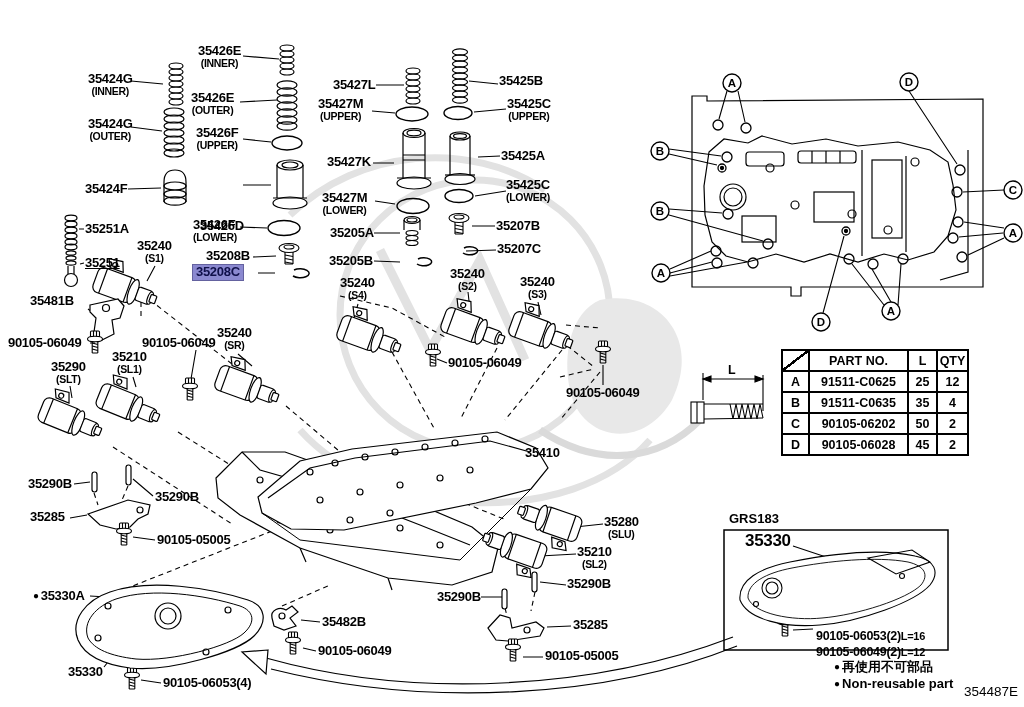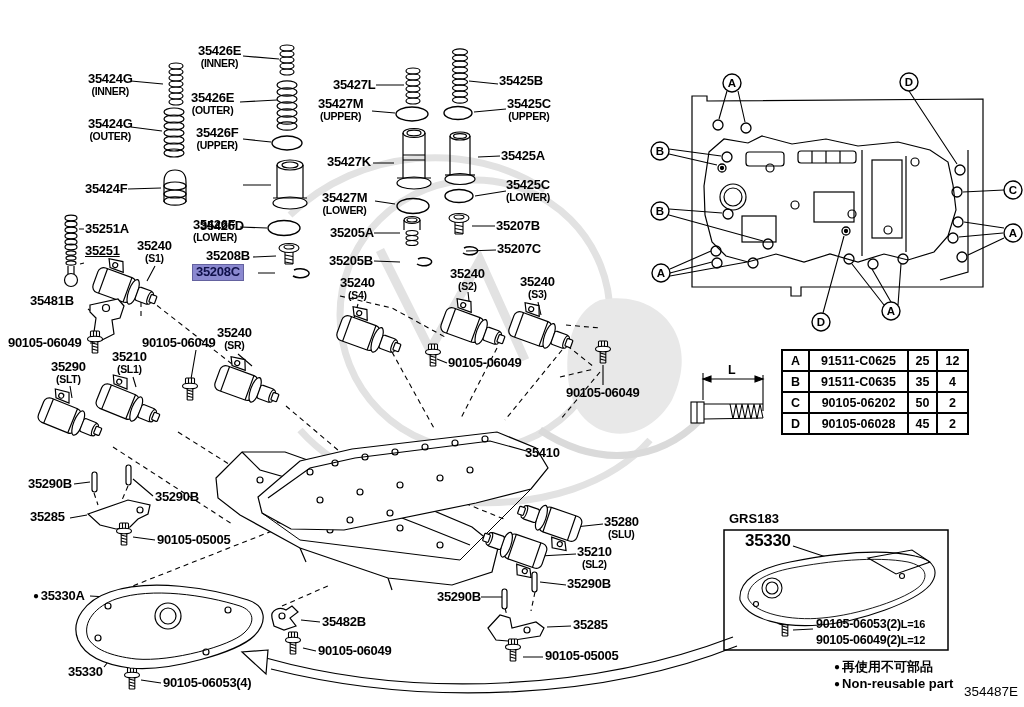--- a/index.html
+++ b/index.html
@@ -14,21 +14,21 @@
   .title{position:absolute;left:651px;top:36px;font:bold 14.5px "Liberation Sans",sans-serif;
          letter-spacing:2.2px;border-bottom:2px solid #000;padding-bottom:2px;z-index:3;}
   .big{font-size:17px;}
   .btable{position:absolute;left:781px;top:349px;border-collapse:collapse;z-index:3;
           font:bold 12.5px "Liberation Sans",sans-serif;background:#fff;}
   .btable td{border:2px solid #000;text-align:center;padding:0;height:19px;}
   .btable td.c1{width:25px;} .btable td.c2{width:97px;} .btable td.c3{width:27px;} .btable td.c4{width:29px;}
   .btable td.diag{background:linear-gradient(to bottom right,#fff 46%,#000 46%,#000 54%,#fff 54%);}
   .legend{position:absolute;font:bold 13px "Liberation Sans",sans-serif;z-index:3;}
   .code{position:absolute;left:964px;top:684px;font:13.5px "Liberation Sans",sans-serif;z-index:3;}
-  .boltline{position:absolute;font:bold 12.5px "Liberation Sans",sans-serif;letter-spacing:-0.3px;z-index:3;}
+  .boltline{position:absolute;font:bold 12.5px "Liberation Sans",sans-serif;letter-spacing:-0.3px;z-index:3;margin-top:12px;}
   .boltline .len{font-size:11px;font-weight:bold;}
 </style>
 </head>
 <body>
 
 <div id="canvas">
 
 <svg id="art" width="1024" height="707" viewBox="0 0 1024 707">
 
   <g fill="none" stroke="#e2e2e2" stroke-width="7">
@@ -432,21 +432,21 @@
 <div class="lbl" style="left:501px;top:149px;"><span>35425A</span></div>
 <div class="lbl" style="left:85px;top:182px;"><span>35424F</span></div>
 <div class="lbl" style="left:200px;top:178px;margin-top:41px;"><span>35426D</span></div>
 <div class="lbl" style="left:322px;top:191px;"><span>35427M</span><span class="sub">(LOWER)</span></div>
 <div class="lbl" style="left:506px;top:178px;"><span>35425C</span><span class="sub">(LOWER)</span></div>
 <div class="lbl" style="left:85px;top:222px;"><span>35251A</span></div>
 <div class="lbl" style="left:193px;top:218px;"><span>35426F</span><span class="sub">(LOWER)</span></div>
 <div class="lbl" style="left:330px;top:226px;"><span>35205A</span></div>
 <div class="lbl" style="left:496px;top:219px;"><span>35207B</span></div>
 <div class="lbl" style="left:137px;top:239px;"><span>35240</span><span class="sub">(S1)</span></div>
-<div class="lbl" style="left:85px;top:244px;text-decoration:underline;"><span>35251</span></div>
+<div class="lbl" style="left:85px;top:256px;text-decoration:underline;"><span>35251</span></div>
 <div class="lbl" style="left:206px;top:249px;"><span>35208B</span></div>
 <div class="lbl" style="left:329px;top:254px;"><span>35205B</span></div>
 <div class="lbl" style="left:497px;top:242px;"><span>35207C</span></div>
 <div class="lbl hl" style="left:192px;top:264px;"><span>35208C</span></div>
 <div class="lbl" style="left:340px;top:276px;"><span>35240</span><span class="sub">(S4)</span></div>
 <div class="lbl" style="left:450px;top:267px;"><span>35240</span><span class="sub">(S2)</span></div>
 <div class="lbl" style="left:520px;top:275px;"><span>35240</span><span class="sub">(S3)</span></div>
 <div class="lbl" style="left:30px;top:294px;"><span>35481B</span></div>
 <div class="lbl" style="left:8px;top:336px;"><span>90105-06049</span></div>
 <div class="lbl" style="left:142px;top:336px;"><span>90105-06049</span></div>
@@ -467,20 +467,26 @@
 <div class="lbl" style="left:318px;top:644px;"><span>90105-06049</span></div>
 <div class="lbl" style="left:604px;top:515px;"><span>35280</span><span class="sub">(SLU)</span></div>
 <div class="lbl" style="left:577px;top:545px;"><span>35210</span><span class="sub">(SL2)</span></div>
 <div class="lbl" style="left:567px;top:577px;"><span>35290B</span></div>
 <div class="lbl" style="left:437px;top:590px;"><span>35290B</span></div>
 <div class="lbl" style="left:573px;top:618px;"><span>35285</span></div>
 <div class="lbl" style="left:545px;top:649px;"><span>90105-05005</span></div>
 
 <table class="btable">
   <tbody>
+        <tr>
+    <td class="c1 diag"></td>
+    <td class="c2">PART NO.</td>
+    <td class="c3">L</td>
+    <td class="c4">QTY</td>
+  </tr>
   <tr>
     <td class="c1">A</td>
     <td class="c2">91511-C0625</td>
     <td class="c3">25</td>
     <td class="c4">12</td>
   </tr>
   <tr>
     <td class="c1">B</td>
     <td class="c2">91511-C0635</td>
     <td class="c3">35</td>

